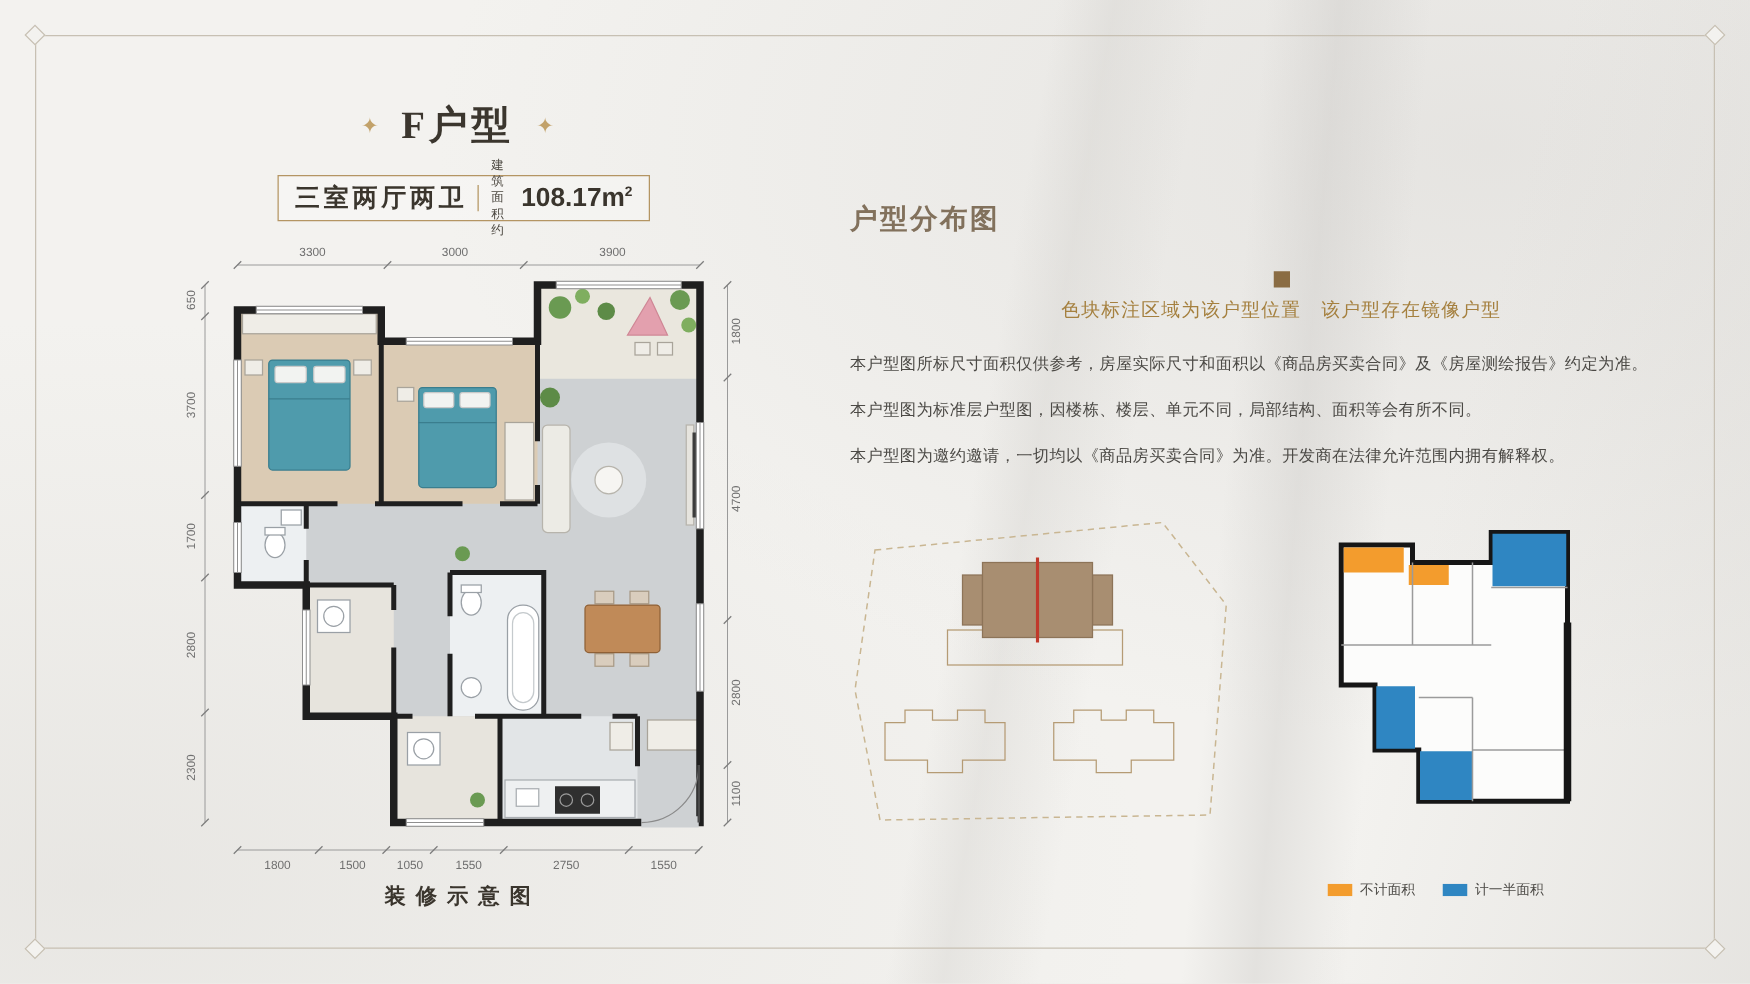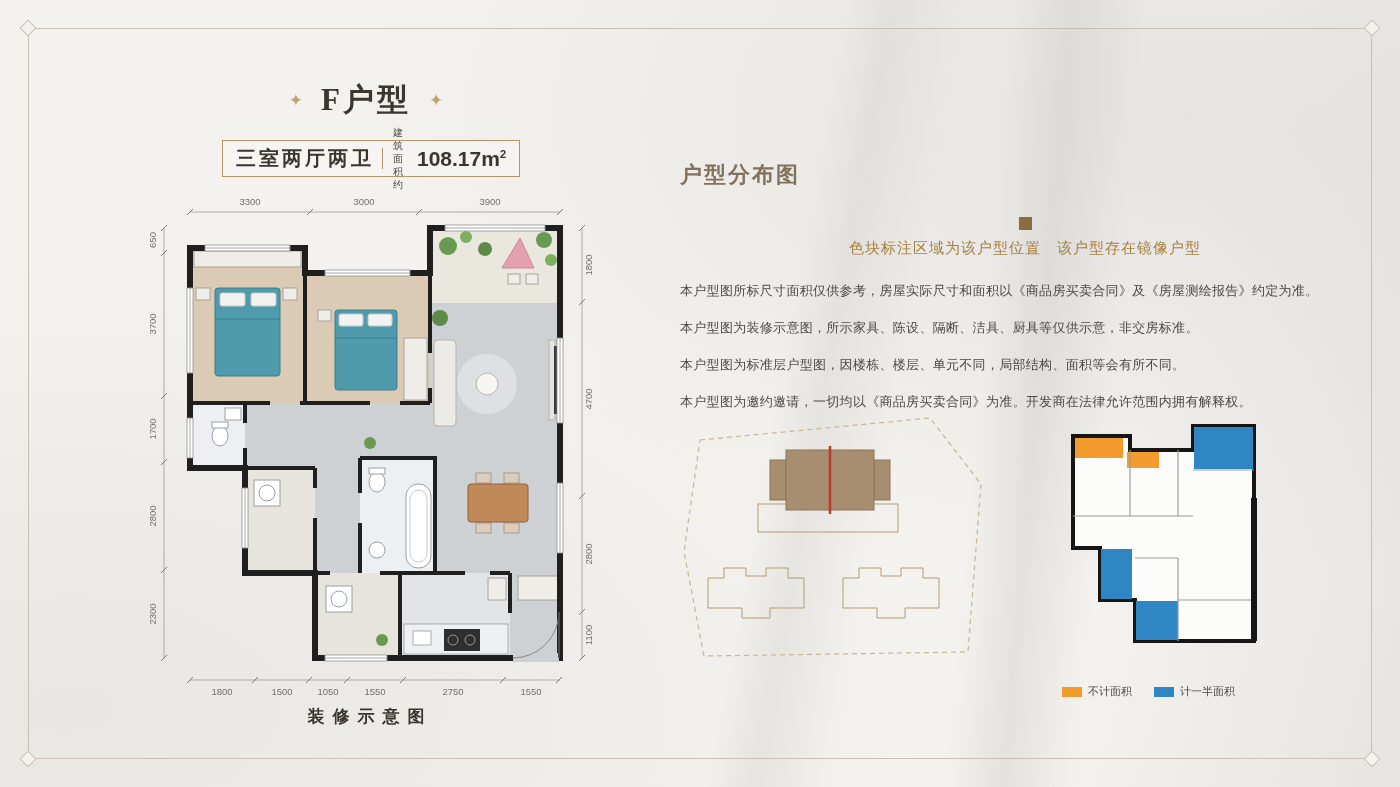--- a/index.html
+++ b/index.html
@@ -44,21 +44,21 @@
 
   .dist { position:absolute; left:680px; top:160px; width:690px; }
   .dist h2 { font-size:22px; font-weight:bold; color:#82715c; letter-spacing:2px; margin-bottom:27px; }
   .highlight { display:flex; align-items:center; gap:9px; margin-bottom:23px;flex-direction:column; }
   .highlight .sq { width:13px; height:13px; background:#8a6c43; flex:0 0 auto; }
   .highlight span.txt { font-size:15px; color:#a5803f; letter-spacing:1px; }
   .dist p { font-size:13px; color:#4c4a46; margin-bottom:17.5px; line-height:1.5; letter-spacing:0.3px; }
 
   .siteplan { position:absolute; left:678px; top:412px; }
   .miniplan { position:absolute; left:1028px; top:398px; }
-  .legend { position:absolute; left:1062px; top:684px; display:flex; gap:22px; align-items:center; }
+  .legend { position:absolute; left:1062px; top:704px; display:flex; gap:22px; align-items:center; }
   .legend-item { display:inline-flex; align-items:center; gap:6px; font-size:11px; color:#4c4a46; }
 </style>
 </head>
 <body>
 
 <div class="page">
   <div class="veins"></div>
 
   <div class="frame">
     <div class="corner tl"></div>
@@ -254,21 +254,20 @@
 
   <div class="plan-caption">装修示意图</div>
 
   <div class="dist">
     <h2>户型分布图</h2>
     <div class="highlight">
       <span class="sq"></span>
       <span class="txt">色块标注区域为该户型位置　该户型存在镜像户型</span>
     </div>
     <p>本户型图所标尺寸面积仅供参考，房屋实际尺寸和面积以《商品房买卖合同》及《房屋测绘报告》约定为准。</p>
-    <p>本户型图为装修示意图，所示家具、陈设、隔断、洁具、厨具等仅供示意，非交房标准。</p>
     <p>本户型图为标准层户型图，因楼栋、楼层、单元不同，局部结构、面积等会有所不同。</p>
     <p>本户型图为邀约邀请，一切均以《商品房买卖合同》为准。开发商在法律允许范围内拥有解释权。</p>
   </div>
 
   <svg class="siteplan" width="310" height="250" viewBox="0 0 310 250">
     <path d="M22,28 L252,6 L303,72 L290,240 L26,244 L6,140 Z" fill="none" stroke="#c9b692" stroke-width="1.2" stroke-dasharray="5,4"></path>
     <g>
       <rect x="80" y="92" width="140" height="28" fill="none" stroke="#b59b74"></rect>
       <rect x="92" y="48" width="16" height="40" stroke="#8d7458" fill="#a88e71"></rect>
       <rect x="196" y="48" width="16" height="40" stroke="#8d7458" fill="#a88e71"></rect>

